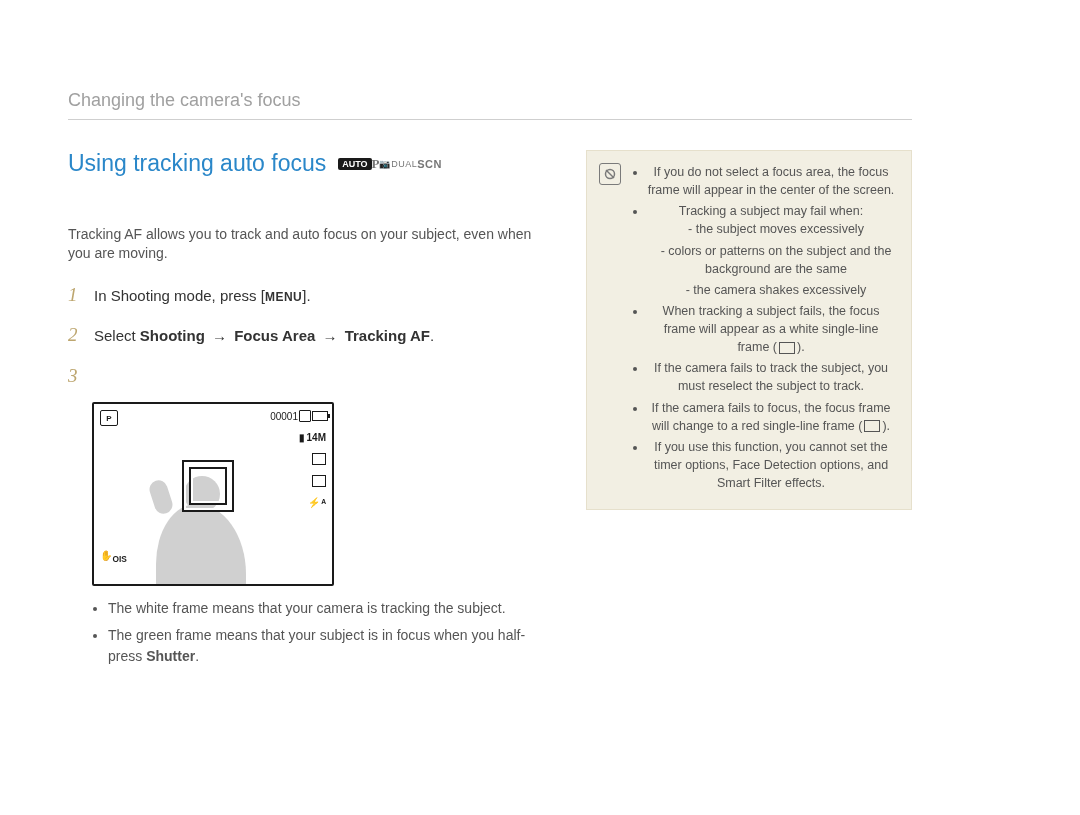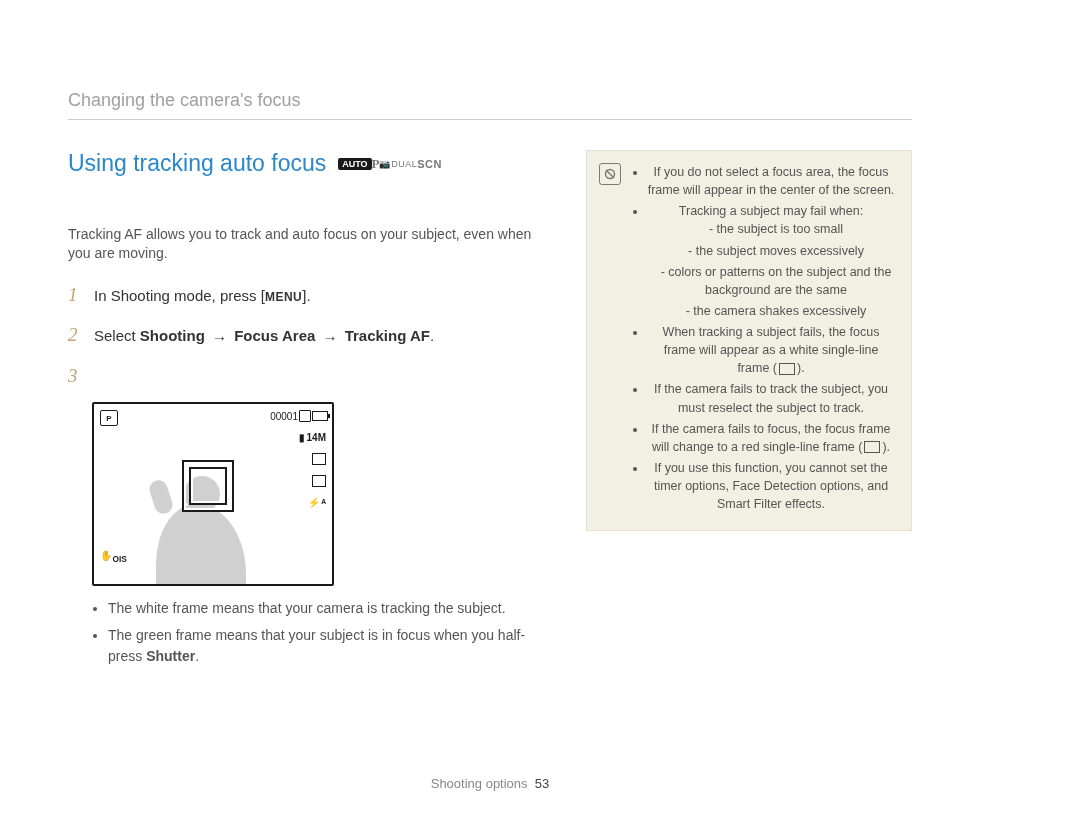--- a/index.html
+++ b/index.html
@@ -303,37 +303,33 @@
           <svg viewBox="0 0 24 24" fill="none" stroke="#7a7a7a" stroke-width="3">
               <line x1="4" y1="4" x2="20" y2="20"></line>
               <circle cx="12" cy="12" r="9"></circle>
             </svg>
         </div>
         <ul>
           <li>If you do not select a focus area, the focus frame will appear in the center of the screen.</li>
           <li>
             <span>Tracking a subject may fail when:</span>
             <ul>
-              <li>the subject is too small</li>
               <li>the subject moves excessively</li>
               <li>colors or patterns on the subject and the background are the same</li>
               <li>the camera shakes excessively</li>
             </ul>
           </li>
           <li>
             <span>When tracking a subject fails, the focus frame will appear as a white single-line frame (</span><span class="frame-icon"></span><span>).</span>
           </li>
           <li>If the camera fails to track the subject, you must reselect the subject to track.</li>
           <li>
             <span>If the camera fails to focus, the focus frame will change to a red single-line frame (</span><span class="frame-icon"></span><span>).</span>
           </li>
           <li>If you use this function, you cannot set the timer options, Face Detection options, and Smart Filter effects.</li>
         </ul>
       </div>
     </div>
 
   </div>
 
-  <div class="footer">
-    <span>Shooting options</span>&nbsp;&nbsp;<span class="pnum">53</span>
-  </div>
 
 </div>
 
 </body></html>

